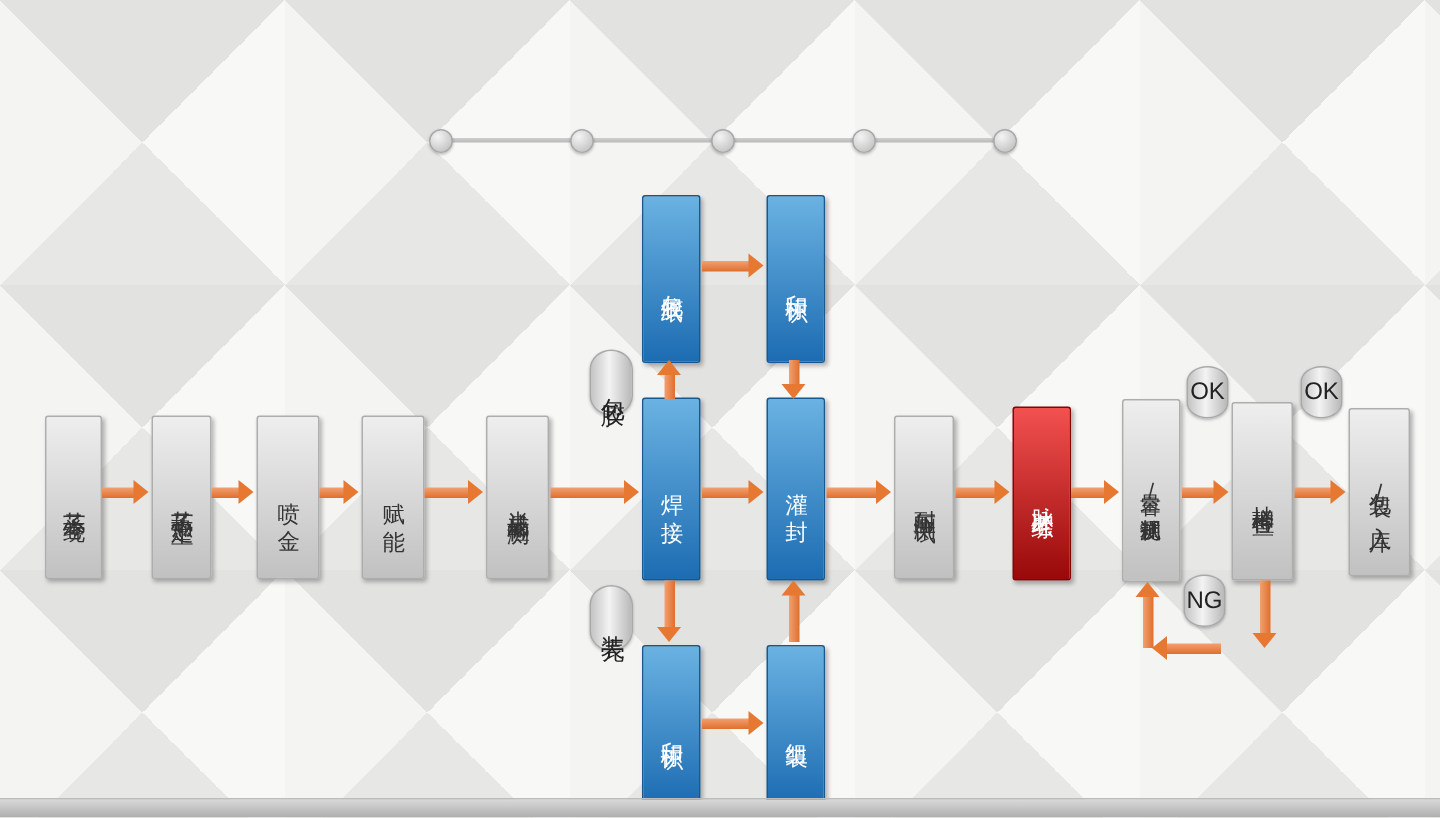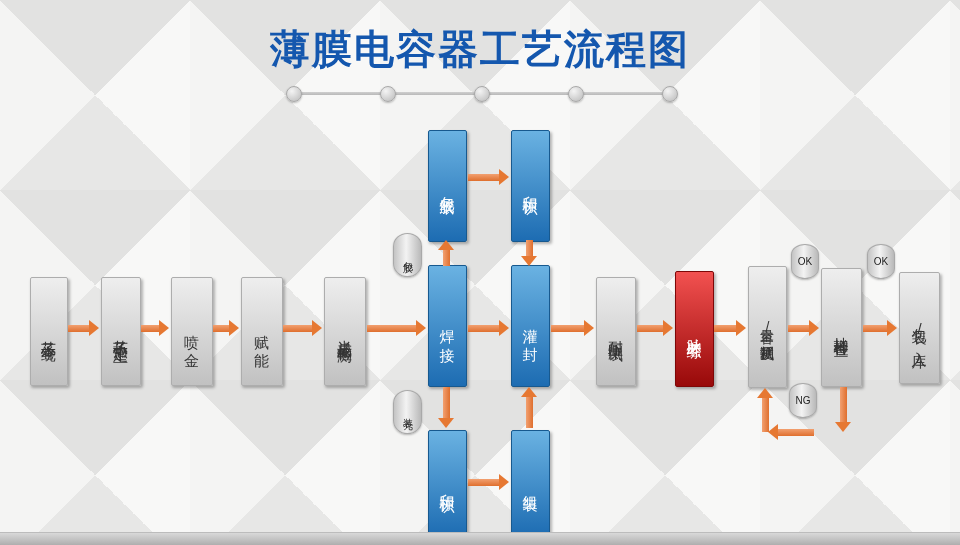--- a/index.html
+++ b/index.html
@@ -48,41 +48,40 @@
   .red{background:linear-gradient(180deg,#f25150,#980909);border:1px solid #7e0707;color:#fff;}
   .spread .lbl{letter-spacing:18px;margin-top:18px;}
   .tight .lbl{letter-spacing:0;font-size:14px;margin-top:0;}
   
   .tag{
     position:absolute;display:flex;align-items:center;justify-content:center;
     background:linear-gradient(90deg,#c4c4c4,#f3f3f3 45%,#b9b9b9);
     border:1px solid #a9a9a9;border-radius:50%/30%;
     box-shadow:0 1px 2px rgba(0,0,0,.25);color:#222;
   }
-  .tag .tlbl{font-size:10px;line-height:1;}
+  .tag .tlbl{font-size:16px;line-height:1;}
   .tag.v .tlbl{writing-mode:vertical-rl;text-orientation:upright;letter-spacing:2px;}
   
   .ar{position:absolute;}
   .ar::before{content:"";position:absolute;background:linear-gradient(180deg,#f2a070,#df6f2e);}
   .ar::after{content:"";position:absolute;width:0;height:0;border:solid transparent;}
   .ar.right::before{left:0;right:9px;top:50%;margin-top:-3.5px;height:7px;}
   .ar.right::after{right:0;top:50%;margin-top:-8px;border-width:8px 0 8px 10px;border-left-color:#e67832;}
   .ar.left::before{right:0;left:9px;top:50%;margin-top:-3.5px;height:7px;background:linear-gradient(180deg,#f2a070,#df6f2e);}
   .ar.left::after{left:0;top:50%;margin-top:-8px;border-width:8px 10px 8px 0;border-right-color:#e67832;}
   .ar.up::before{top:9px;bottom:0;left:50%;margin-left:-3.5px;width:7px;background:linear-gradient(90deg,#f2a070,#df6f2e);}
   .ar.up::after{top:0;left:50%;margin-left:-8px;border-width:0 8px 10px 8px;border-bottom-color:#e67832;}
   .ar.down::before{bottom:9px;top:0;left:50%;margin-left:-3.5px;width:7px;background:linear-gradient(90deg,#f2a070,#df6f2e);}
   .ar.down::after{bottom:0;left:50%;margin-left:-8px;border-width:10px 8px 0 8px;border-top-color:#e67832;}
 </style>
 </head>
 <body>
 
 <div class="stage">
 
-  <h1 class="title">薄膜电容器工艺流程图</h1>
 
   <div class="divider-line"></div>
   <span class="bead" style="left:286px"></span>
   <span class="bead" style="left:380px"></span>
   <span class="bead" style="left:474px"></span>
   <span class="bead" style="left:568px"></span>
   <span class="bead" style="left:662px"></span>
 
   <div class="box gray" style="left:30px;top:277px;width:36px;height:107px">
     <span class="lbl">芯子卷绕</span>

